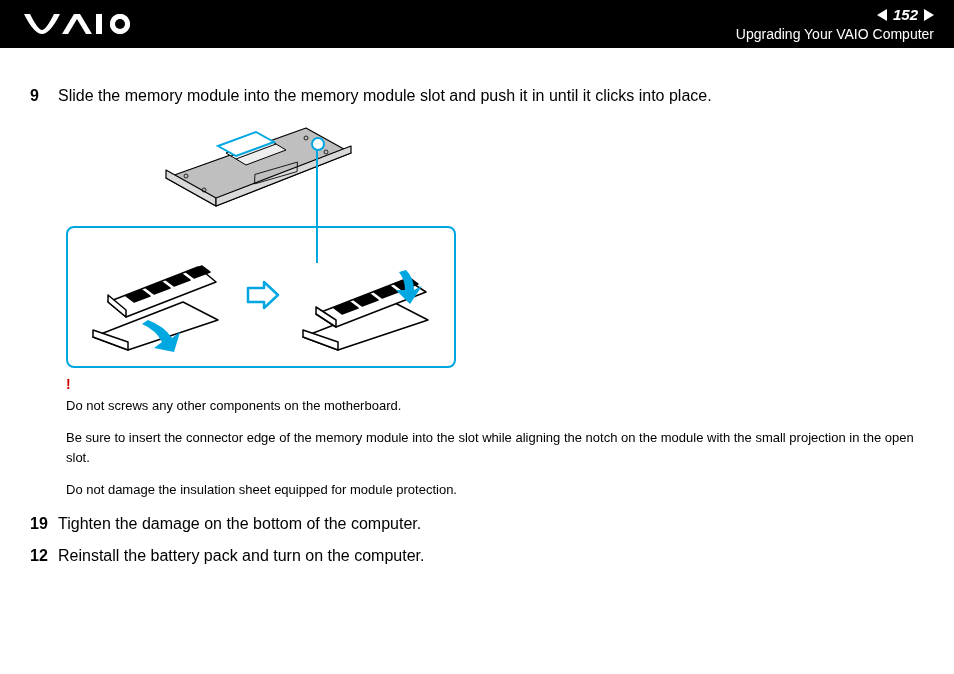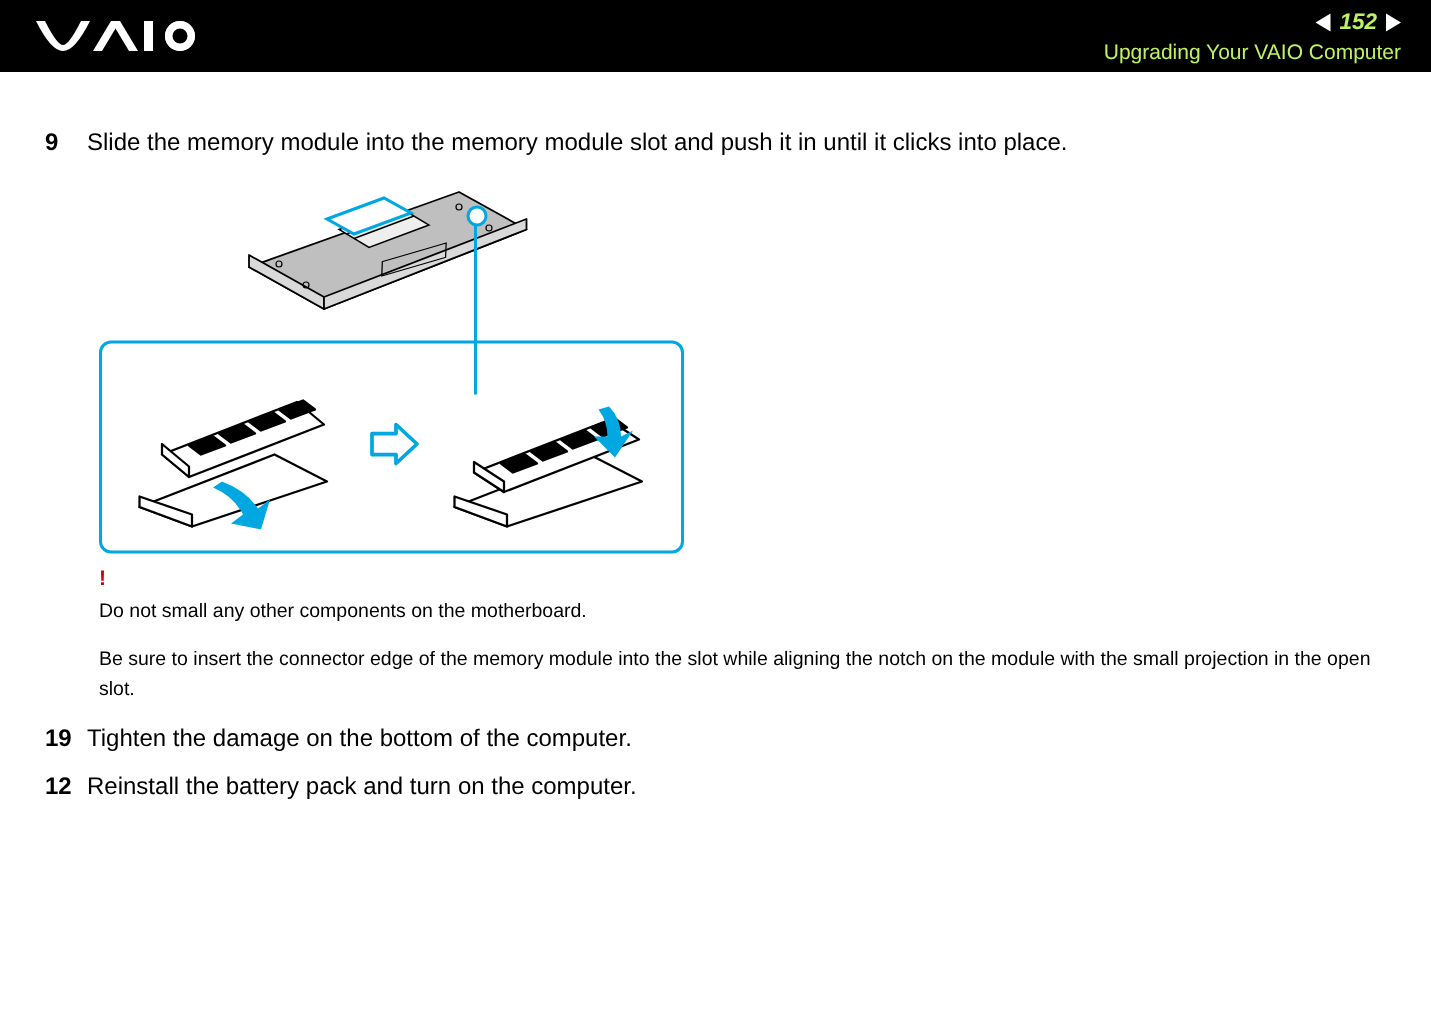--- a/index.html
+++ b/index.html
@@ -1,19 +1,19 @@
 <!DOCTYPE html>
 <html><head>
 <meta charset="utf-8">
 <style>
   html,body{margin:0;padding:0;background:#fff;font-family:Arial,Helvetica,sans-serif;color:#000;}
   .page{width:954px;height:674px;position:relative;box-sizing:border-box;}
   .topbar{background:#000;height:48px;width:100%;display:flex;align-items:center;justify-content:space-between;padding:0 20px 0 24px;box-sizing:border-box;}
   .logo svg{display:block;}
-  .top-right{color:#bef264;text-align:right;line-height:1.2;}
+  .top-right{color:#ffffff;text-align:right;line-height:1.2;}
   .top-nav{display:flex;align-items:center;justify-content:flex-end;gap:6px;font-weight:700;font-style:italic;font-size:15px;}
   .tri{width:0;height:0;border-top:6px solid transparent;border-bottom:6px solid transparent;}
   .tri-left{border-right:10px solid #fff;}
   .tri-right{border-left:10px solid #fff;}
   .section-title{font-weight:400;font-size:14px;margin-top:2px;}
   .content{padding:36px 30px 0 30px;box-sizing:border-box;}
   .step{display:flex;font-size:16px;line-height:1.5;margin-bottom:8px;}
   .step-num{width:28px;flex:0 0 28px;font-weight:700;text-align:left;}
   .step-body{flex:1;}
   .figure-wrap{margin:10px 0 6px 36px;}
@@ -150,22 +150,23 @@
               <path d="M108 28 q8 8 8 20 l8 -4 l-12 18 l-14 -14 l9 0 q0 -10 -6 -18 z"></path>
             </g>
           </svg>
         </div>
       </div>
     </div>
   </div>
 
   <div class="caution">
     <span class="caution-mark">!</span>
-    <p>Do not small any other components on the motherboard.</p>
+    <p>Do not screws any other components on the motherboard.</p>
     <p>Be sure to insert the connector edge of the memory module into the slot while aligning the notch on the module with the small projection in the open slot.</p>
+    <p>Do not damage the insulation sheet equipped for module protection.</p>
   </div>
 
   <div class="step">
     <div class="step-num">19</div>
     <div class="step-body">Tighten the damage on the bottom of the computer.</div>
   </div>
   <div class="step">
     <div class="step-num">12</div>
     <div class="step-body">Reinstall the battery pack and turn on the computer.</div>
   </div>

